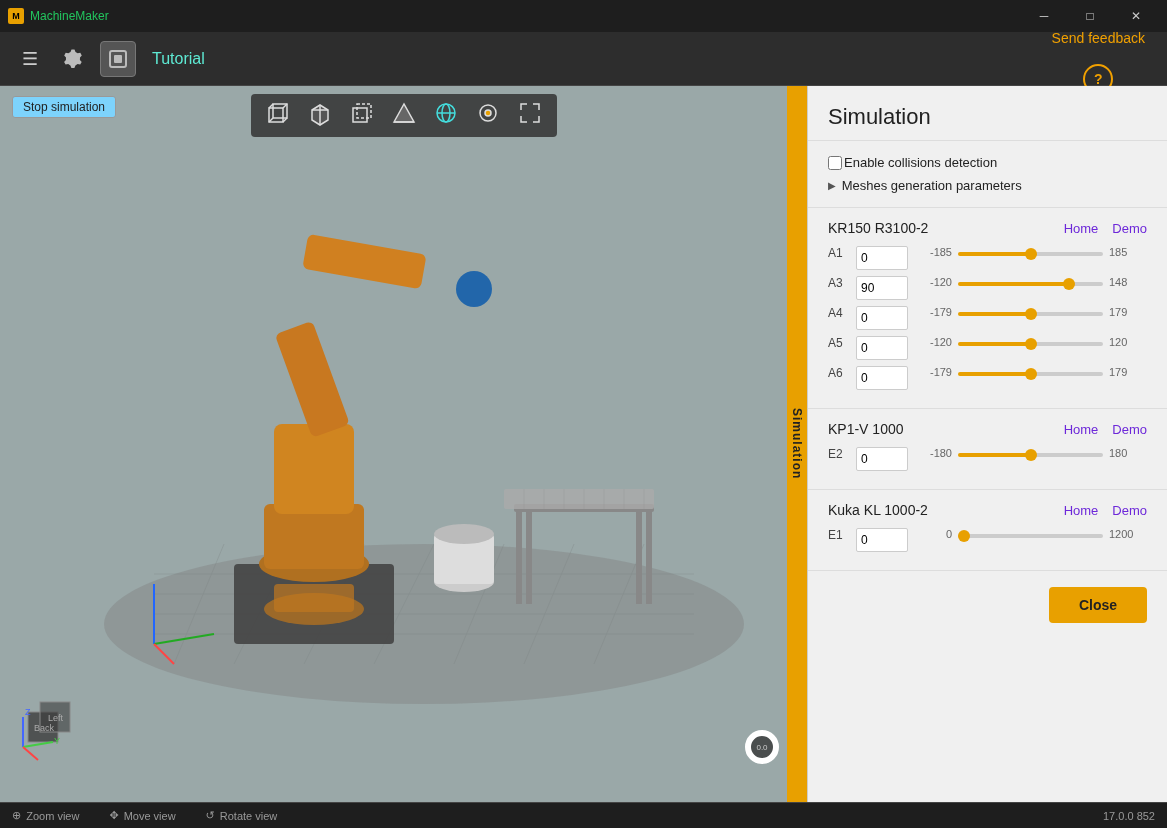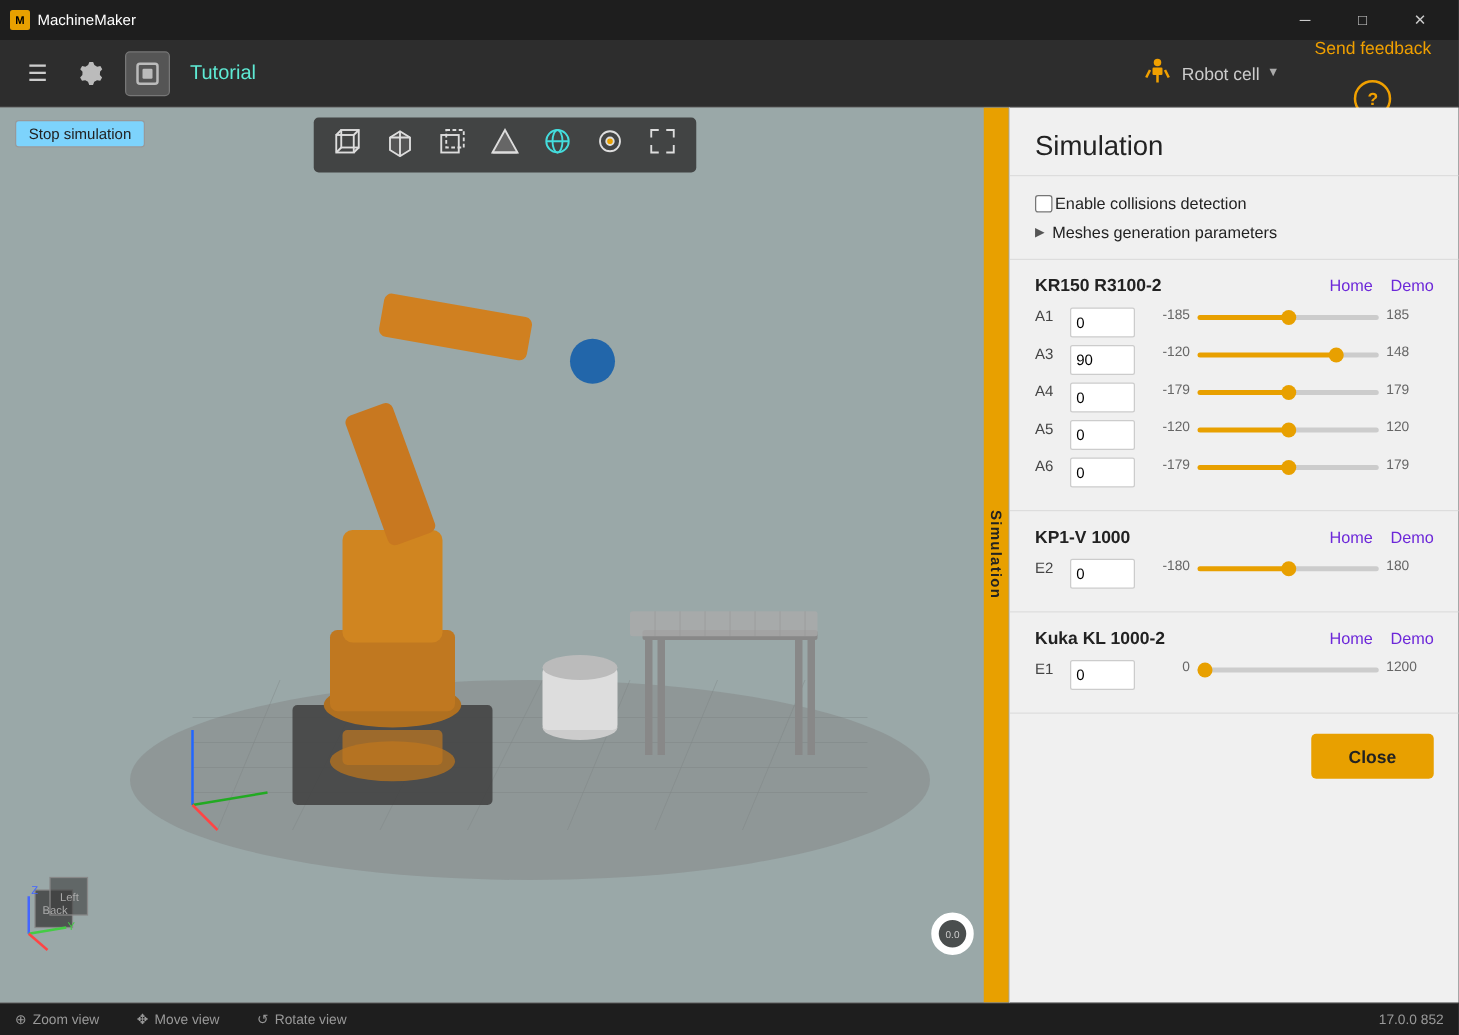--- a/index.html
+++ b/index.html
@@ -9,21 +9,21 @@
     .titlebar {
       height: 32px;
       background: #1e1e1e;
       display: flex;
       align-items: center;
       padding: 0 8px;
       justify-content: space-between;
       user-select: none;
     }
     .titlebar-left { display: flex; align-items: center; gap: 6px; }
-    .titlebar-title { font-size: 12px; color: #ffffff; }
+    .titlebar-title { font-size: 12px; color: #22c55e; }
     .titlebar-controls { display: flex; gap: 0; }
     .titlebar-btn {
       width: 46px; height: 32px;
       display: flex; align-items: center; justify-content: center;
       font-size: 12px; color: #ccc; cursor: pointer; background: none; border: none;
     }
     .app-logo { width: 16px; height: 16px; background: #e8a000; border-radius: 2px; display: flex; align-items: center; justify-content: center; font-size: 9px; color: #000; font-weight: bold; }
 
     
     .toolbar {
@@ -129,21 +129,21 @@
     .checkbox-row input[type=checkbox] { width: 14px; height: 14px; }
     .mesh-toggle { display: flex; align-items: center; gap: 6px; font-size: 13px; cursor: pointer; margin-top: 8px; }
     .mesh-arrow { font-size: 10px; color: #555; }
 
     
     .robot-section { padding: 12px 20px; border-bottom: 1px solid #ddd; }
     .robot-header {
       display: flex; align-items: center; justify-content: space-between;
       margin-bottom: 10px;
     }
-    .robot-name { font-size: 14px; font-weight: 700; color: #222; }
+    .robot-name { font-size: 14px; font-weight: 400; color: #222; }
     .robot-actions { display: flex; gap: 14px; }
     .robot-action-btn { background: none; border: none; cursor: pointer; color: #6d28d9; font-size: 13px; font-weight: 500; }
 
     
     .axis-row { display: flex; align-items: flex-start; gap: 6px; margin-bottom: 6px; }
     .axis-label { width: 22px; font-size: 12px; color: #444; font-weight: 500; }
     .axis-input {
       width: 52px; height: 24px;
       border: 1px solid #ccc; background: white;
       font-size: 12px; text-align: left; padding: 0 4px;
@@ -224,33 +224,20 @@
       </svg>
     </button>
     <button class="tool-btn active">
       <svg width="22" height="22" viewBox="0 0 22 22">
         <rect x="3" y="3" width="16" height="16" rx="2" fill="none" stroke="#bbb" stroke-width="2"></rect>
         <rect x="7" y="7" width="8" height="8" rx="1" fill="#bbb"></rect>
       </svg>
     </button>
     <span class="toolbar-title">Tutorial</span>
   </div>
-  <div class="toolbar-center">
-    <button class="robot-cell-btn">
-      <svg width="26" height="26" viewBox="0 0 26 26" fill="#f0a000">
-        <circle cx="13" cy="4" r="3" fill="#f0a000"></circle>
-        <rect x="9" y="8" width="8" height="6" rx="1" fill="#f0a000"></rect>
-        <line x1="13" y1="14" x2="13" y2="20" stroke="#f0a000" stroke-width="2"></line>
-        <line x1="7" y1="10" x2="4" y2="16" stroke="#f0a000" stroke-width="2"></line>
-        <line x1="19" y1="10" x2="22" y2="16" stroke="#f0a000" stroke-width="2"></line>
-      </svg>
-      <span>Robot cell</span>
-      <span style="font-size:10px;color:#aaa;">▼</span>
-    </button>
-  </div>
   <div class="toolbar-right">
     <button class="send-feedback-btn">Send feedback</button>
     <button class="help-btn">?</button>
   </div>
 </div>
 
 <div class="main">
 
   <div class="viewport">
     <div class="vp-grid"></div>

